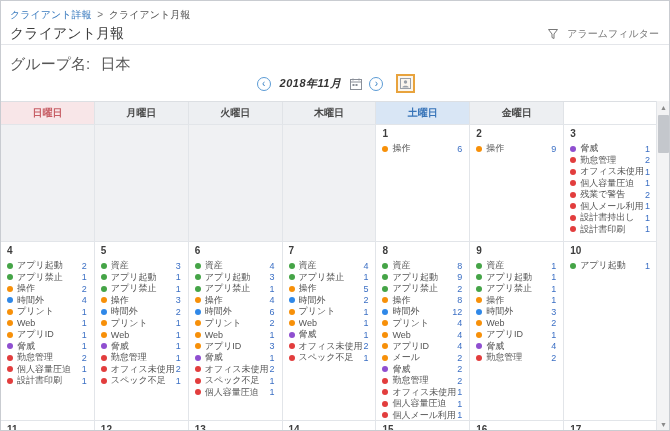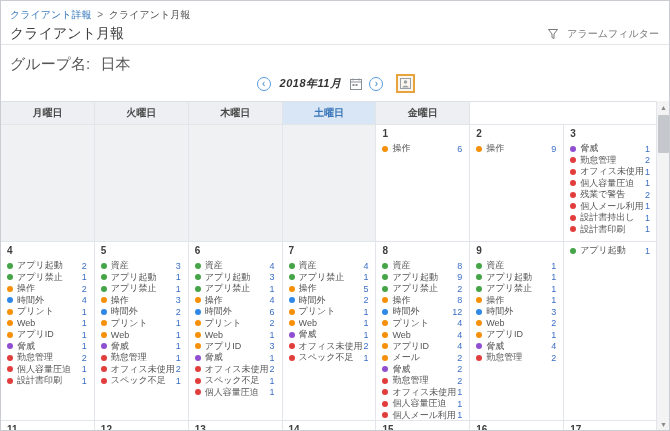--- a/index.html
+++ b/index.html
@@ -104,20 +104,21 @@
       <svg width="11" height="11" viewBox="0 0 11 11">
         <rect x="0.5" y="0.5" width="10" height="10" fill="none" stroke="#9aa0a8" stroke-width="1"></rect>
         <circle cx="5.5" cy="4" r="1.7" fill="#9aa0a8"></circle>
         <path d="M2.3 9.5 C2.3 7.3 8.7 7.3 8.7 9.5 Z" fill="#9aa0a8"></path>
       </svg>
     </div>
   </div>
 
   <div class="calendar">
     <div class="weekday-row">
+        <div class="wd sunday">日曜日</div>
         <div class="wd weekday">月曜日</div>
         <div class="wd weekday">火曜日</div>
         <div class="wd weekday">木曜日</div>
         <div class="wd saturday">土曜日</div>
         <div class="wd weekday">金曜日</div>
       </div>
     <div>
         <div class="week week-0">
           <div class="cell outside"></div>
           <div class="cell outside"></div>
@@ -526,20 +527,21 @@
               <span class="lbl">脅威</span>
               <span class="cnt">4</span>
             </div>
             <div class="item">
               <span class="dot red"></span>
               <span class="lbl">勤怠管理</span>
               <span class="cnt">2</span>
             </div>
           </div>
           <div class="cell">
+            <div class="daynum">10</div>
             <div class="item">
               <span class="dot green"></span>
               <span class="lbl">アプリ起動</span>
               <span class="cnt">1</span>
             </div>
           </div>
         </div>
         <div class="week week-2">
           <div class="cell">
             <div class="daynum">11</div>

